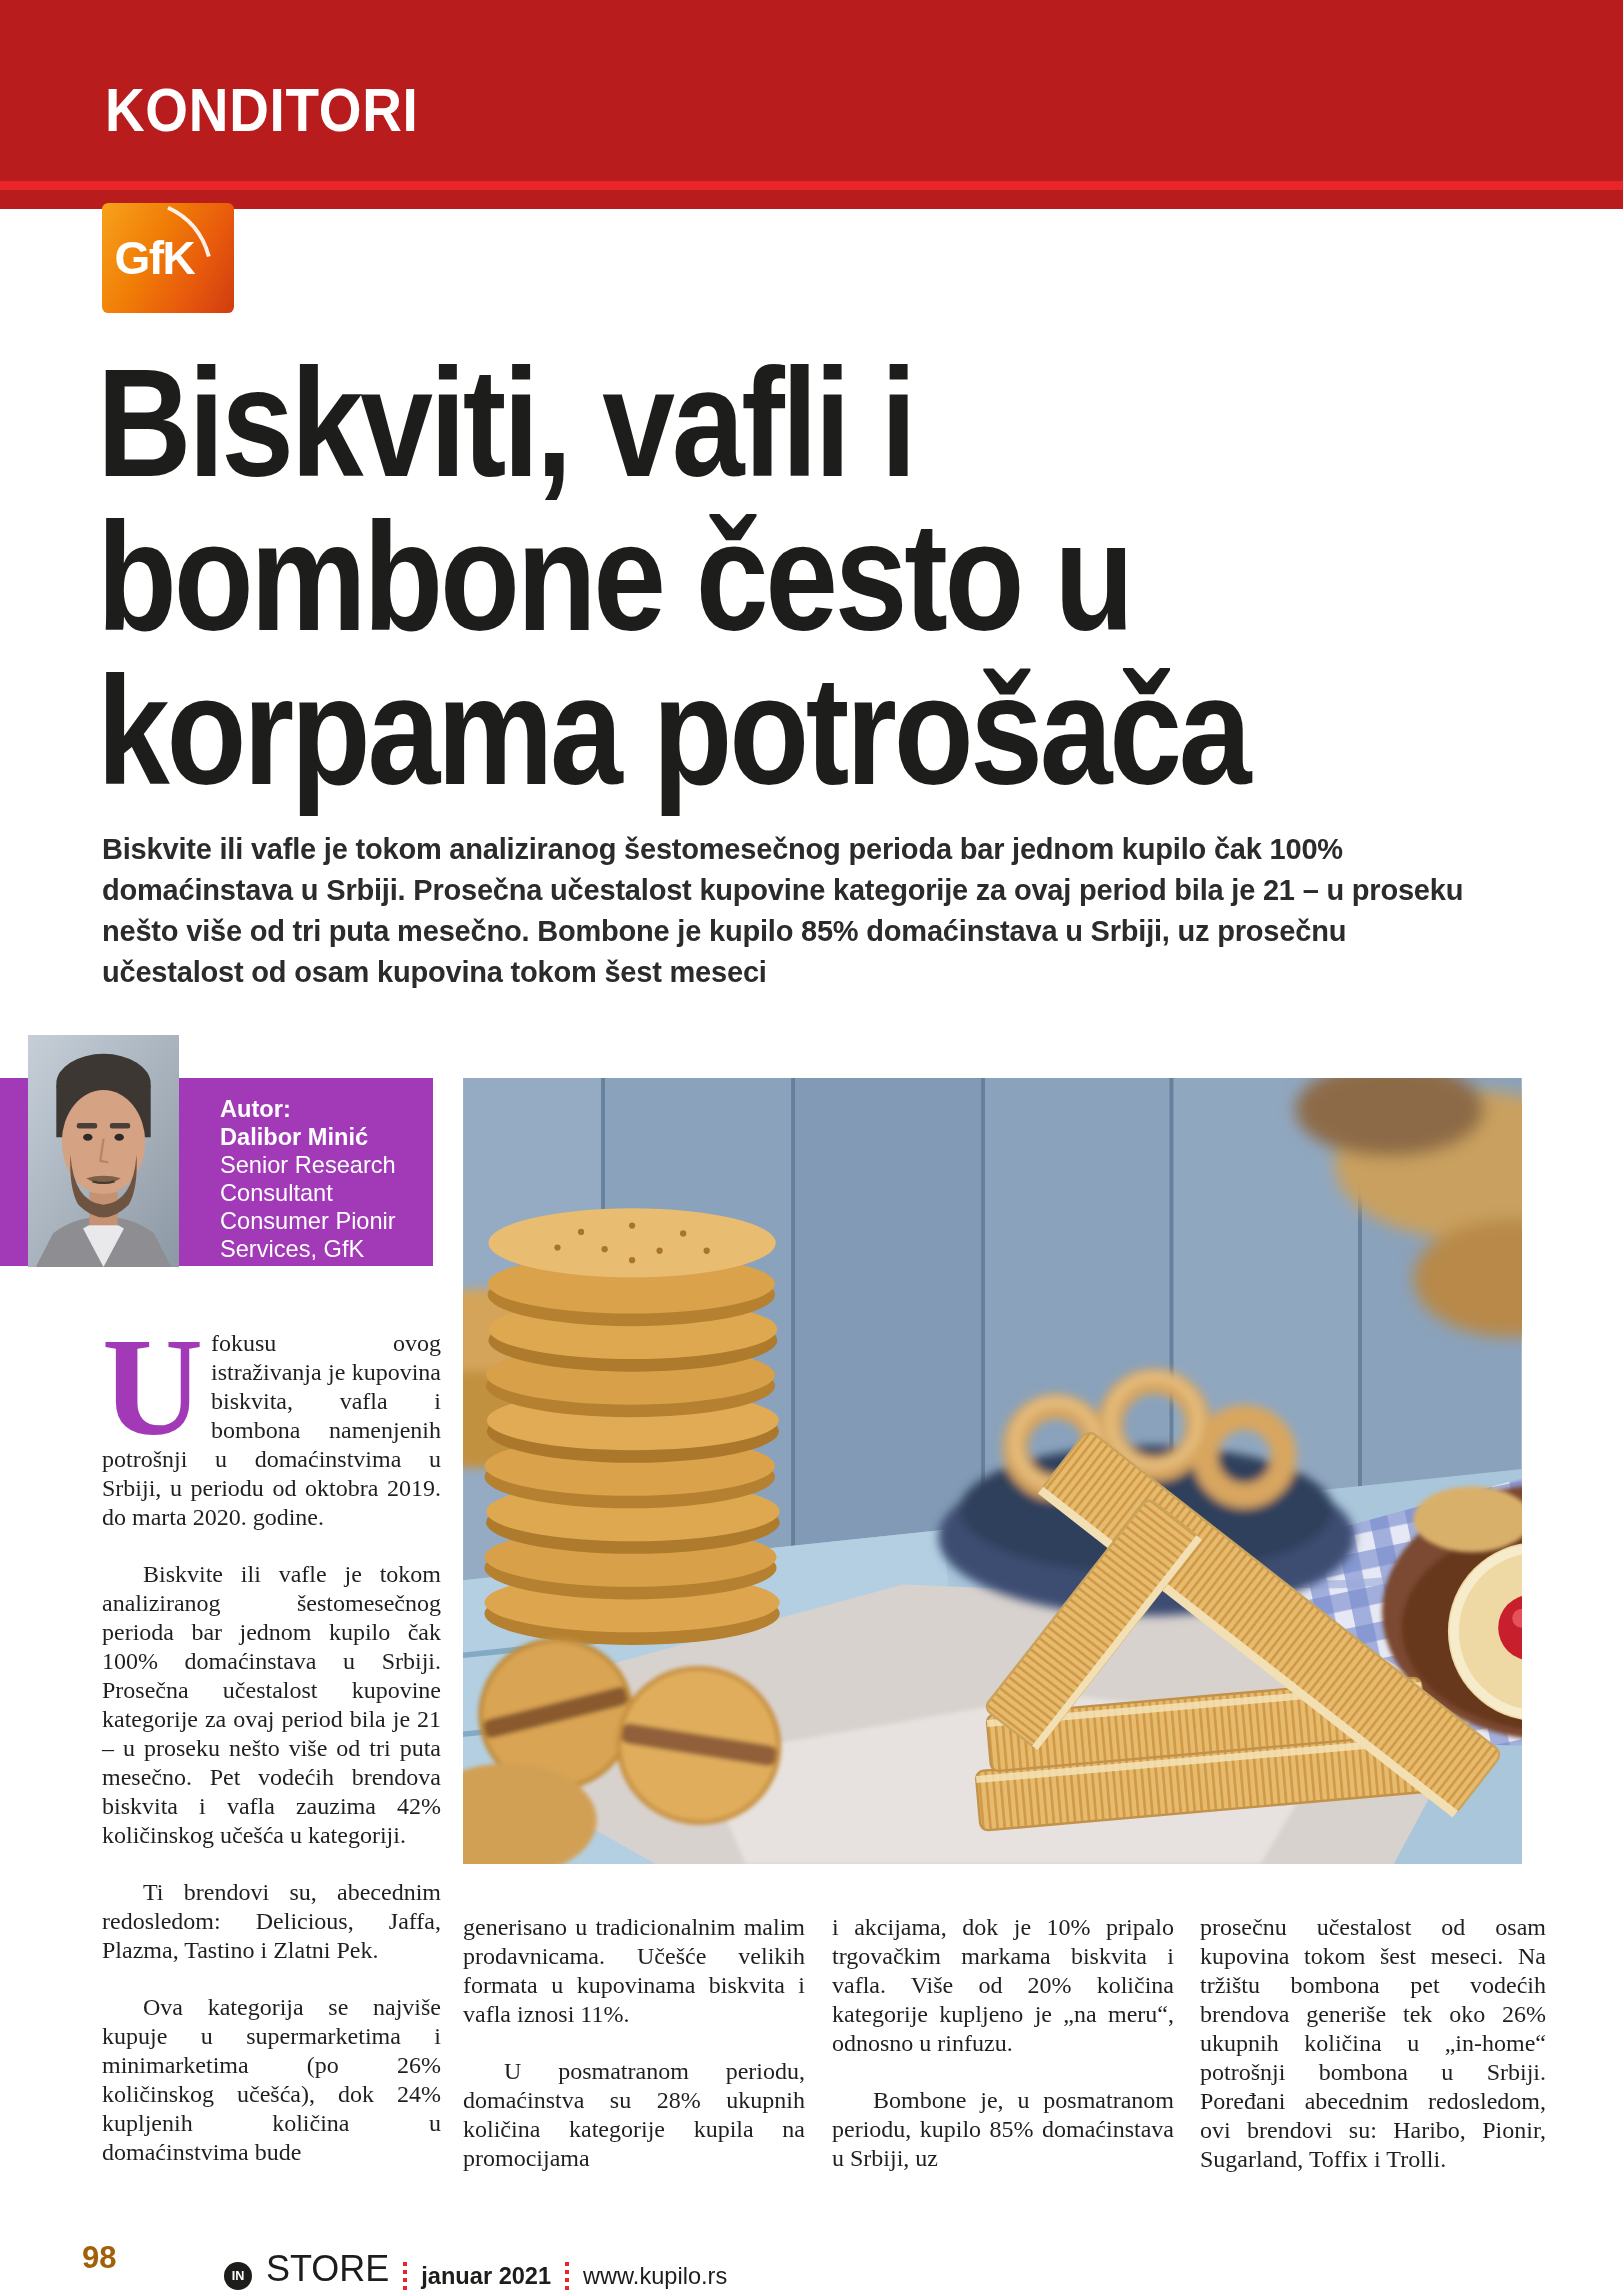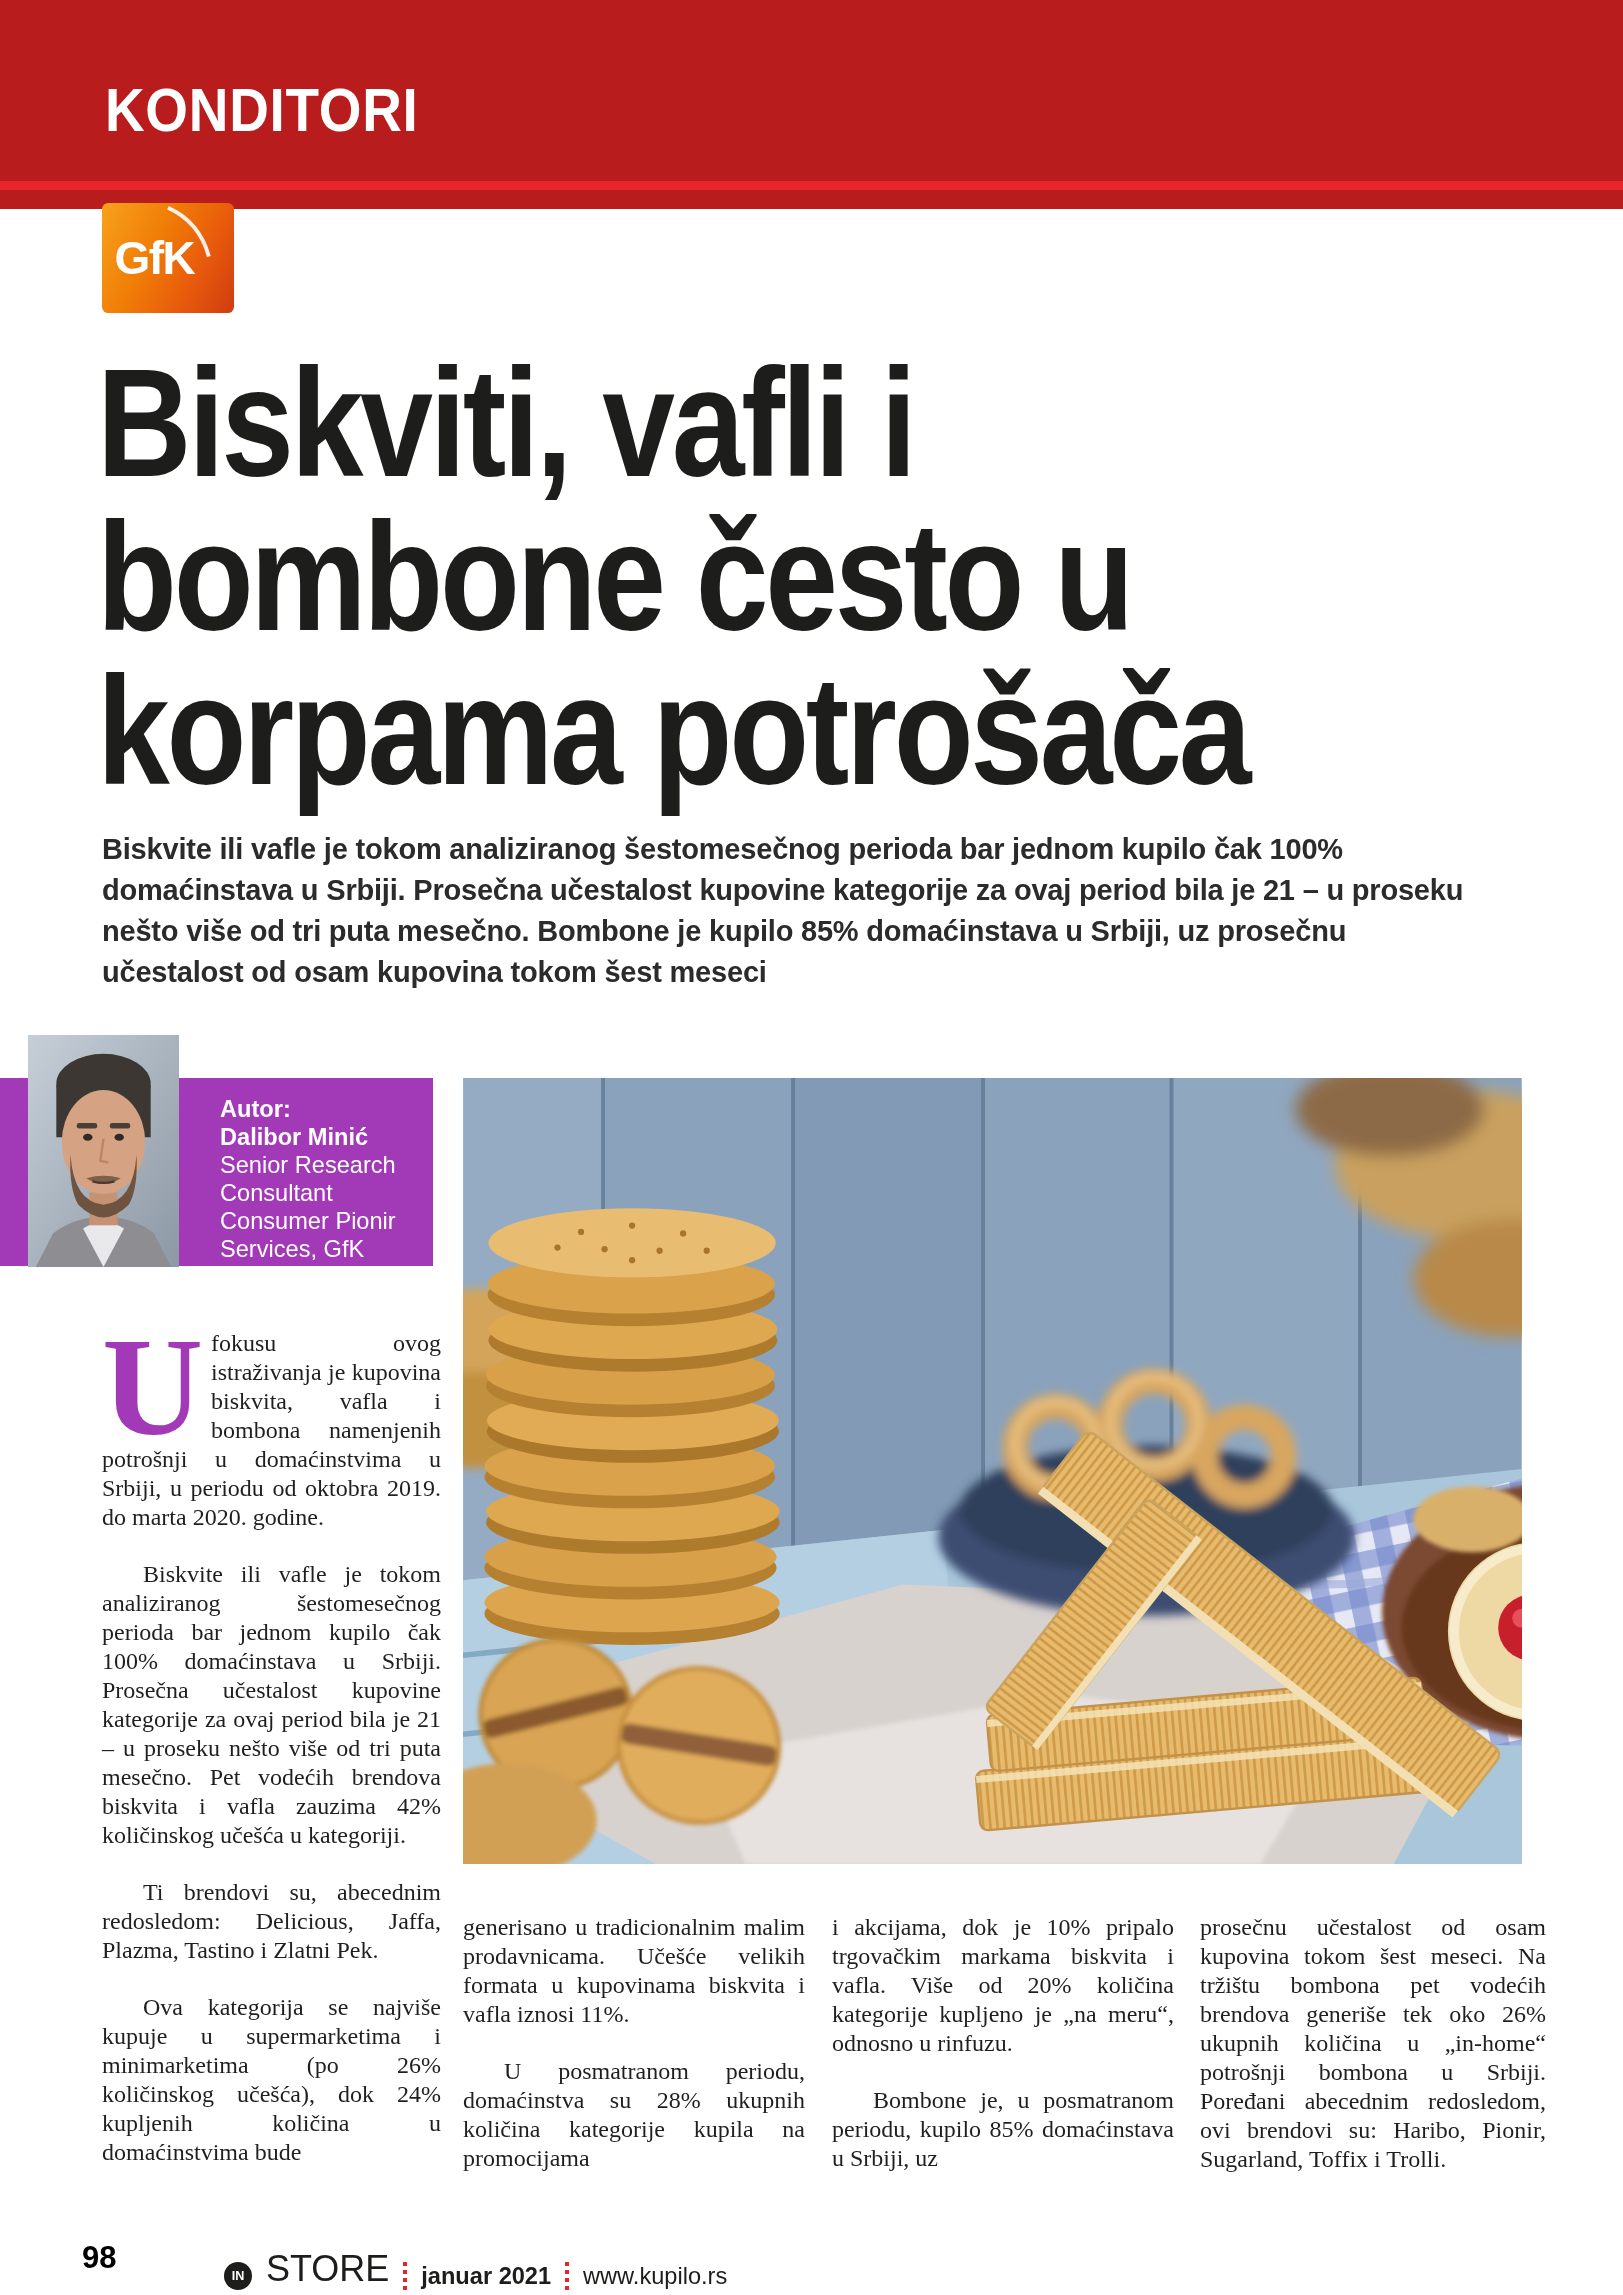--- a/index.html
+++ b/index.html
@@ -49,21 +49,21 @@
   .col p + p{margin-top:28px;text-indent:41px;}
   .col1{left:102px;top:1329px;width:339px;}
   .col2{left:463px;top:1913px;width:342px;}
   .col3{left:832px;top:1913px;width:342px;}
   .col4{left:1200px;top:1913px;width:346px;}
   .dropcap{
     float:left;font-family:"Liberation Serif", serif;font-weight:700;color:#a23ab8;
     font-size:140px;line-height:116px;padding-right:11px;letter-spacing:-3.1px;
   }
   
-  .footer-page{position:absolute;left:82px;top:2240px;font-weight:700;font-size:31px;color:#000000;}
+  .footer-page{position:absolute;left:82px;top:2240px;font-weight:700;font-size:31px;color:#a16207;}
   .footer-cluster{
     position:absolute;left:224px;top:2238px;height:36px;display:flex;align-items:flex-end;gap:14px;
     color:#1d1d1b;
     margin-top:16px;
   }
   .in-circle{
     width:28px;height:28px;border-radius:50%;background:#1d1d1b;color:#fff;
     display:flex;align-items:center;justify-content:center;font-weight:700;font-size:12.6px;letter-spacing:0;
   }
   .store-word{font-weight:400;font-size:36px;letter-spacing:0;}

